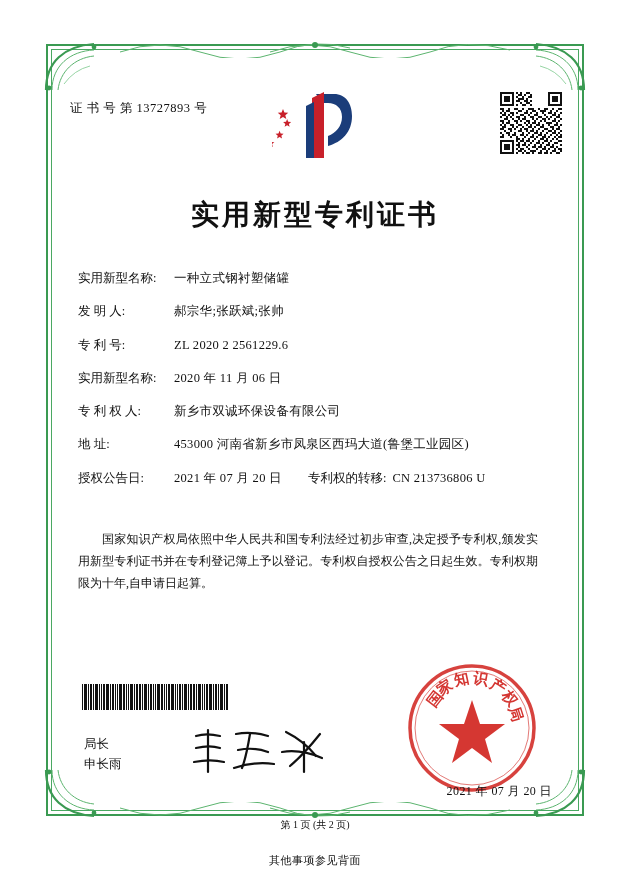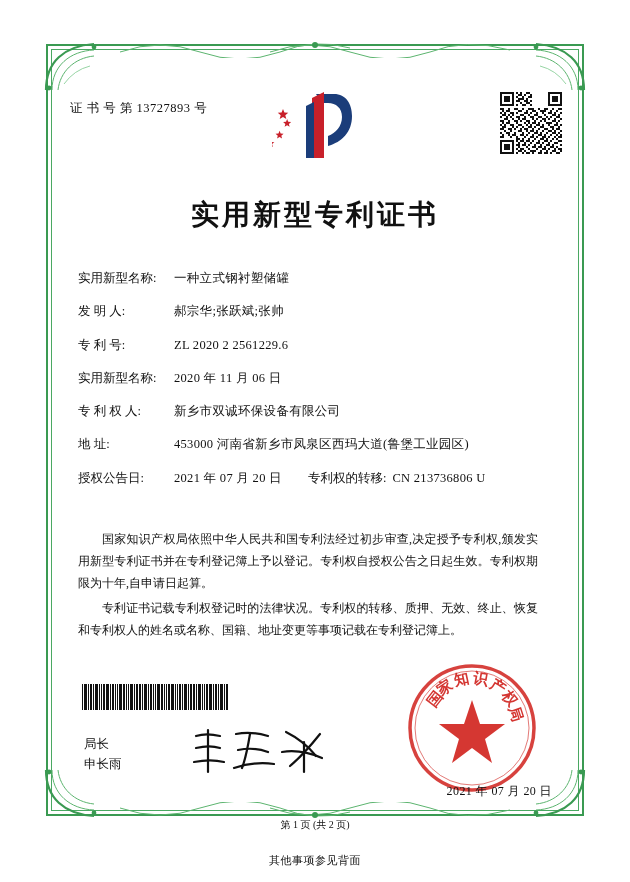--- a/index.html
+++ b/index.html
@@ -568,21 +568,20 @@
     <div class="field-row double">
       <span class="field-label">授权公告日:</span>
       <span class="field-value">2021 年 07 月 20 日</span>
       <span class="field-label2">专利权的转移:</span>
       <span class="field-value">CN 213736806 U</span>
     </div>
   </div>
 
   <div class="body-text">
     <p>国家知识产权局依照中华人民共和国专利法经过初步审查,决定授予专利权,颁发实用新型专利证书并在专利登记簿上予以登记。专利权自授权公告之日起生效。专利权期限为十年,自申请日起算。</p>
-    <p>专利证书记载专利权登记时的法律状况。专利权的转移、质押、无效、终止、恢复和专利权人的姓名或名称、国籍、地址变更等事项记载在专利登记簿上。</p>
   </div>
 
   <div class="barcode">
     <span style="width:1px"></span>
       <span style="width:3px"></span>
       <span style="width:1px"></span>
     <span style="width:2px"></span>
       <span style="width:1px"></span>
       <span style="width:3px"></span>
     <span style="width:1px"></span>

